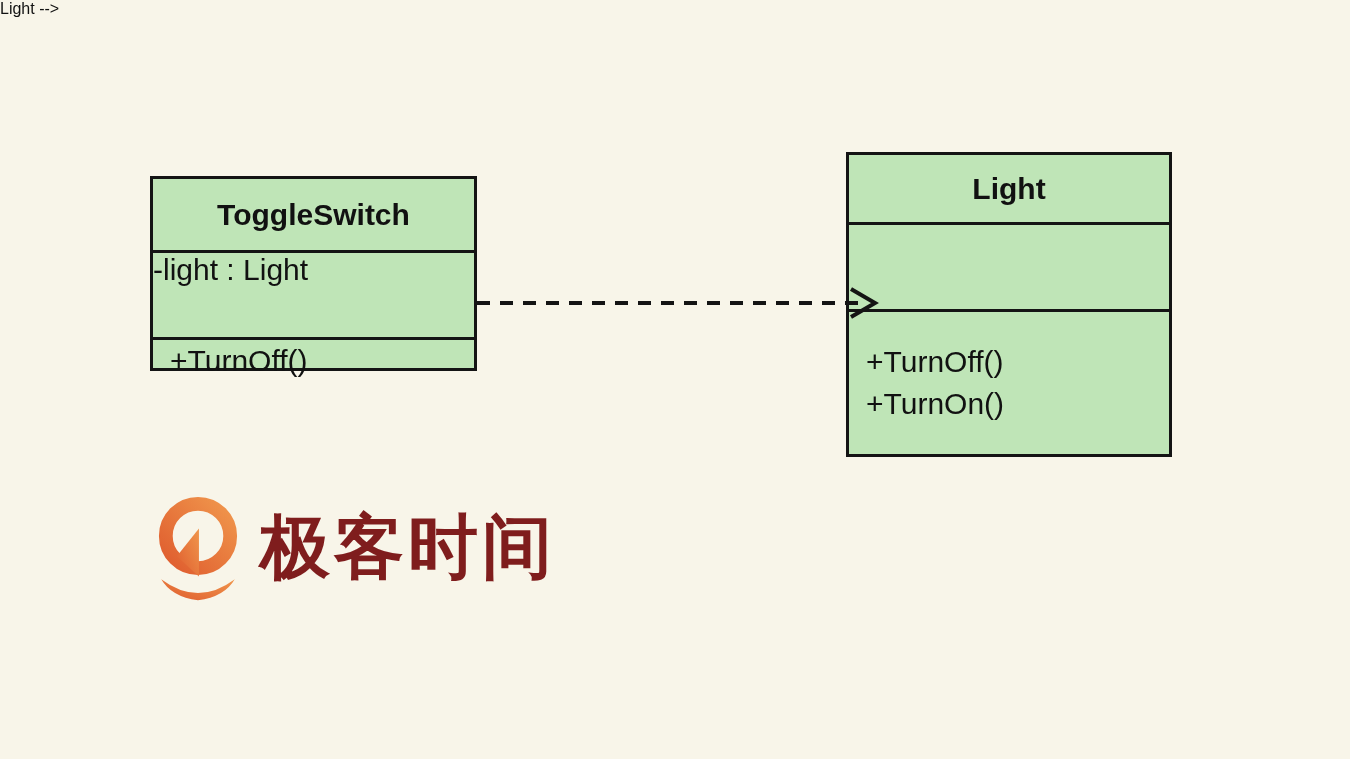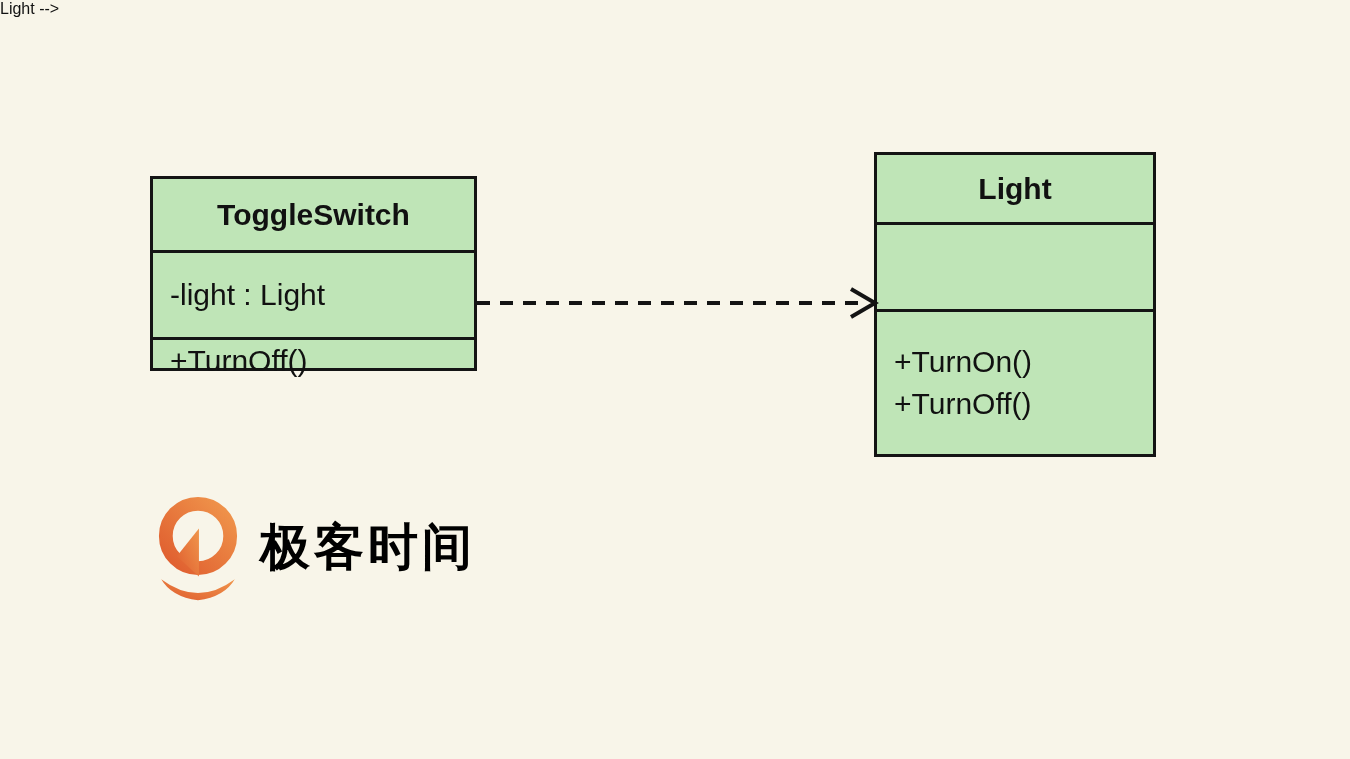--- a/index.html
+++ b/index.html
@@ -36,22 +36,21 @@
     align-items: center;
     justify-content: center;
     font-weight: bold;
     font-size: 30px;
   }
   .class-box .attrs {
     box-sizing: border-box;
     border-bottom: 3px solid #141414;
     display: flex;
     flex-direction: column;
-    justify-content: center;
-    padding-left: 17px;
+    justify-content: flex-start;
     font-size: 30px;
   }
   .class-box .methods {
     box-sizing: border-box;
     flex: 1;
     display: flex;
     flex-direction: column;
     justify-content: center;
     padding-left: 17px;
     font-size: 30px;
@@ -61,23 +60,23 @@
   #toggleswitch-box {
     left: 150px;
     top: 176px;
     width: 327px;
     height: 195px;
   }
   #toggleswitch-box .header { flex: 0 0 74px; }
   #toggleswitch-box .attrs  { flex: 0 0 87px; }
 
   #light-box {
-    left: 874px;
+    left: 846px;
     top: 152px;
-    width: 282px;
+    width: 326px;
     height: 305px;
   }
   #light-box .header { flex: 0 0 70px; }
   #light-box .attrs  { flex: 0 0 87px; }
 
   
   #dependency-arrow {
     position: absolute;
     left: 470px;
     top: 280px;
@@ -87,23 +86,23 @@
   .logo {
     position: absolute;
     left: 152px;
     top: 486px;
     height: 122px;
     display: flex;
     align-items: center;
     gap: 16px;
   }
   .logo-text {
-    font-size: 50px;
+    font-size: 70px;
     font-weight: bold;
-    color: #000000;
+    color: #7f1d1d;
     letter-spacing: 4px;
     line-height: 1;
     white-space: nowrap;
   }
 </style>
 </head>
 <body>
 
 <div class="canvas">
 
@@ -116,22 +115,22 @@
     <div class="methods">
       <div>+TurnOff()</div>
     </div>
   </div>
 
   
   <div class="class-box" id="light-box">
     <div class="header">Light</div>
     <div class="attrs"></div>
     <div class="methods">
+      <div>+TurnOff()</div>
       <div>+TurnOn()</div>
-      <div>+TurnOff()</div>
     </div>
   </div>
 
    Light --&gt;
   <svg id="dependency-arrow" width="420" height="46" viewBox="0 0 420 46">
     <line x1="7" y1="23" x2="398" y2="23" stroke="#141414" stroke-width="4" stroke-dasharray="13 10"></line>
     <polyline points="381,9 405,23 381,37" fill="none" stroke="#141414" stroke-width="4"></polyline>
   </svg>
 
   

